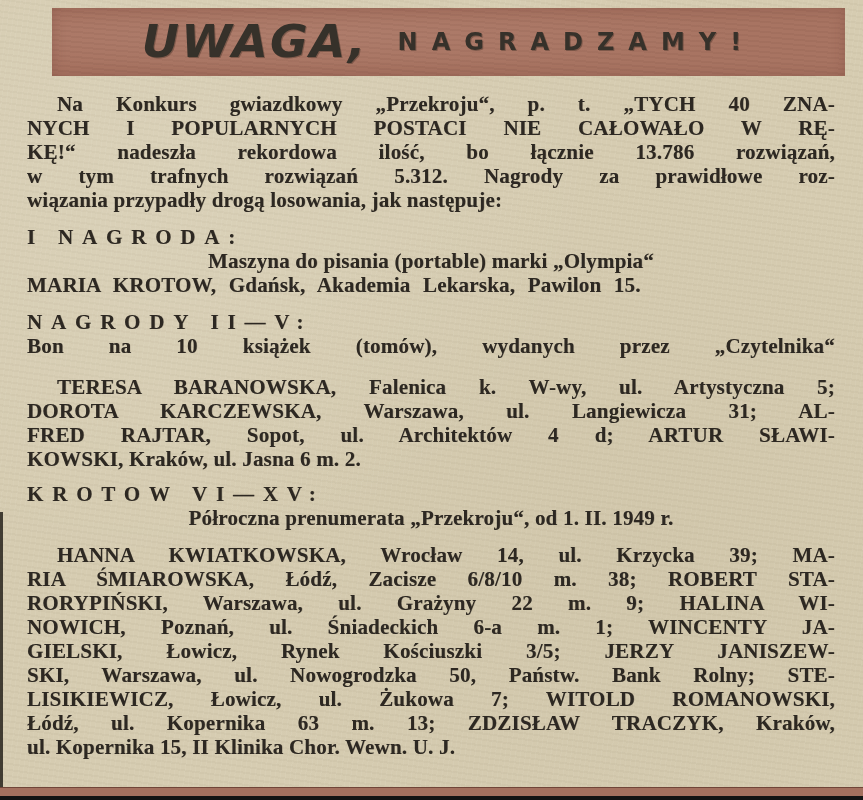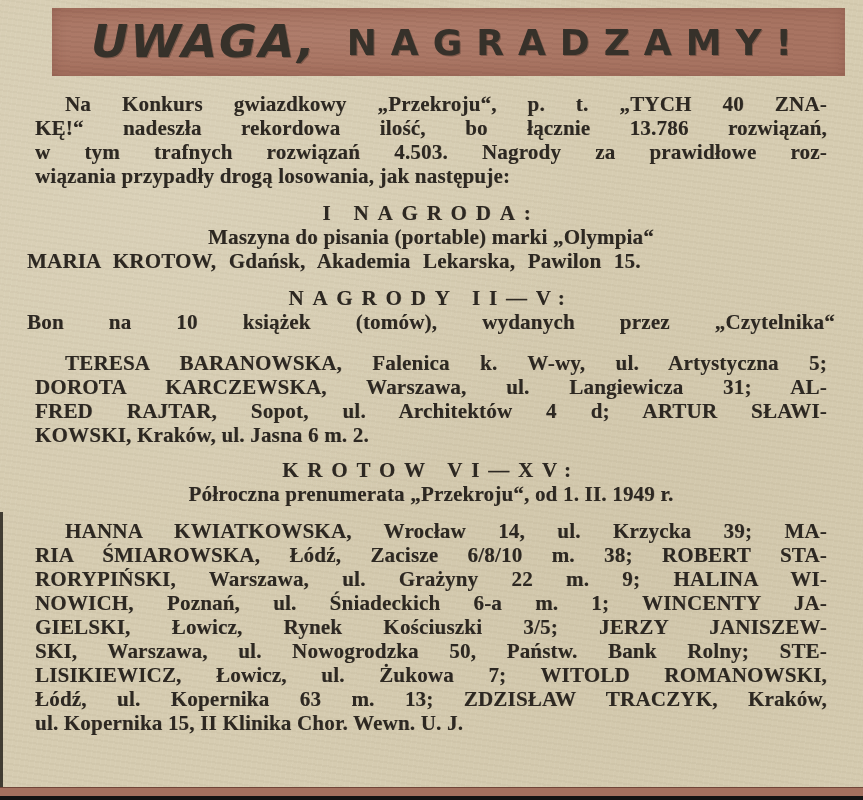--- a/index.html
+++ b/index.html
@@ -33,42 +33,42 @@
     font-family:"DejaVu Sans", sans-serif;
     font-weight:bold;font-style:italic;
     font-size:46px;letter-spacing:2px;
     color:#36312a;
     transform:scaleY(0.96);
     text-shadow:1px 1px 0 rgba(45,35,25,0.35);
   }
   .banner .caps{
     font-family:"DejaVu Sans", sans-serif;
     font-weight:bold;
-    font-size:36px;letter-spacing:14px;
+    font-size:24px;letter-spacing:14px;
     color:#36312a;
     text-shadow:1px 1px 0 rgba(45,35,25,0.35);
     white-space:nowrap;
   }
   
   .content{
     padding:0 28px 0 27px;
     font-weight:bold;
     font-size:21px;
     line-height:24px;
     letter-spacing:0.2px;
     text-shadow:0.4px 0.4px 0 rgba(40,34,26,0.35);
   }
-  .para{margin:8px;}
+  .para{margin:0;}
   .para .line{text-align:justify;text-align-last:justify;white-space:normal;}
   .para .line.last{text-align-last:left;}
   .para.indent .line:first-child{text-indent:30px;}
   .mt-intro{margin-top:16px;}
   .heading{
     margin-top:13px;
-    text-align:center;
+    text-align:left;
     letter-spacing:0.42em;
     white-space:nowrap;
   }
   .center-line{text-align:center;}
   .wide-center{word-spacing:7px;}
   .fullwidth-line{text-align:justify;text-align-last:justify;word-spacing:2px;}
   .mt-h2{}
   .mt-teresa{margin-top:17px;}
   .mt-h3{margin-top:11px;}
   .mt-hanna{margin-top:13px;}
@@ -94,22 +94,23 @@
 
   <div class="banner">
     <span class="script">UWAGA,</span>
     <span class="caps">NAGRADZAMY!</span>
   </div>
 
   <div class="content">
 
     <div class="para indent mt-intro">
         <div class="line">Na Konkurs gwiazdkowy „Przekroju“, p. t. „TYCH 40 ZNA-</div>
+        <div class="line">NYCH I POPULARNYCH POSTACI NIE CAŁOWAŁO W RĘ-</div>
         <div class="line">KĘ!“ nadeszła rekordowa ilość, bo łącznie 13.786 rozwiązań,</div>
-        <div class="line">w tym trafnych rozwiązań 4.503. Nagrody za prawidłowe roz-</div>
+        <div class="line">w tym trafnych rozwiązań 5.312. Nagrody za prawidłowe roz-</div>
         <div class="line last">wiązania przypadły drogą losowania, jak następuje:</div>
       </div>
 
     <div class="heading">I NAGRODA:</div>
     <div class="center-line">Maszyna do pisania (portable) marki „Olympia“</div>
     <div class="wide-center">MARIA KROTOW, Gdańsk, Akademia Lekarska, Pawilon 15.</div>
 
     <div class="heading mt-h2">NAGRODY II—V:</div>
     <div class="fullwidth-line">Bon na 10 książek (tomów), wydanych przez „Czytelnika“</div>
     <div class="para indent mt-teresa">

